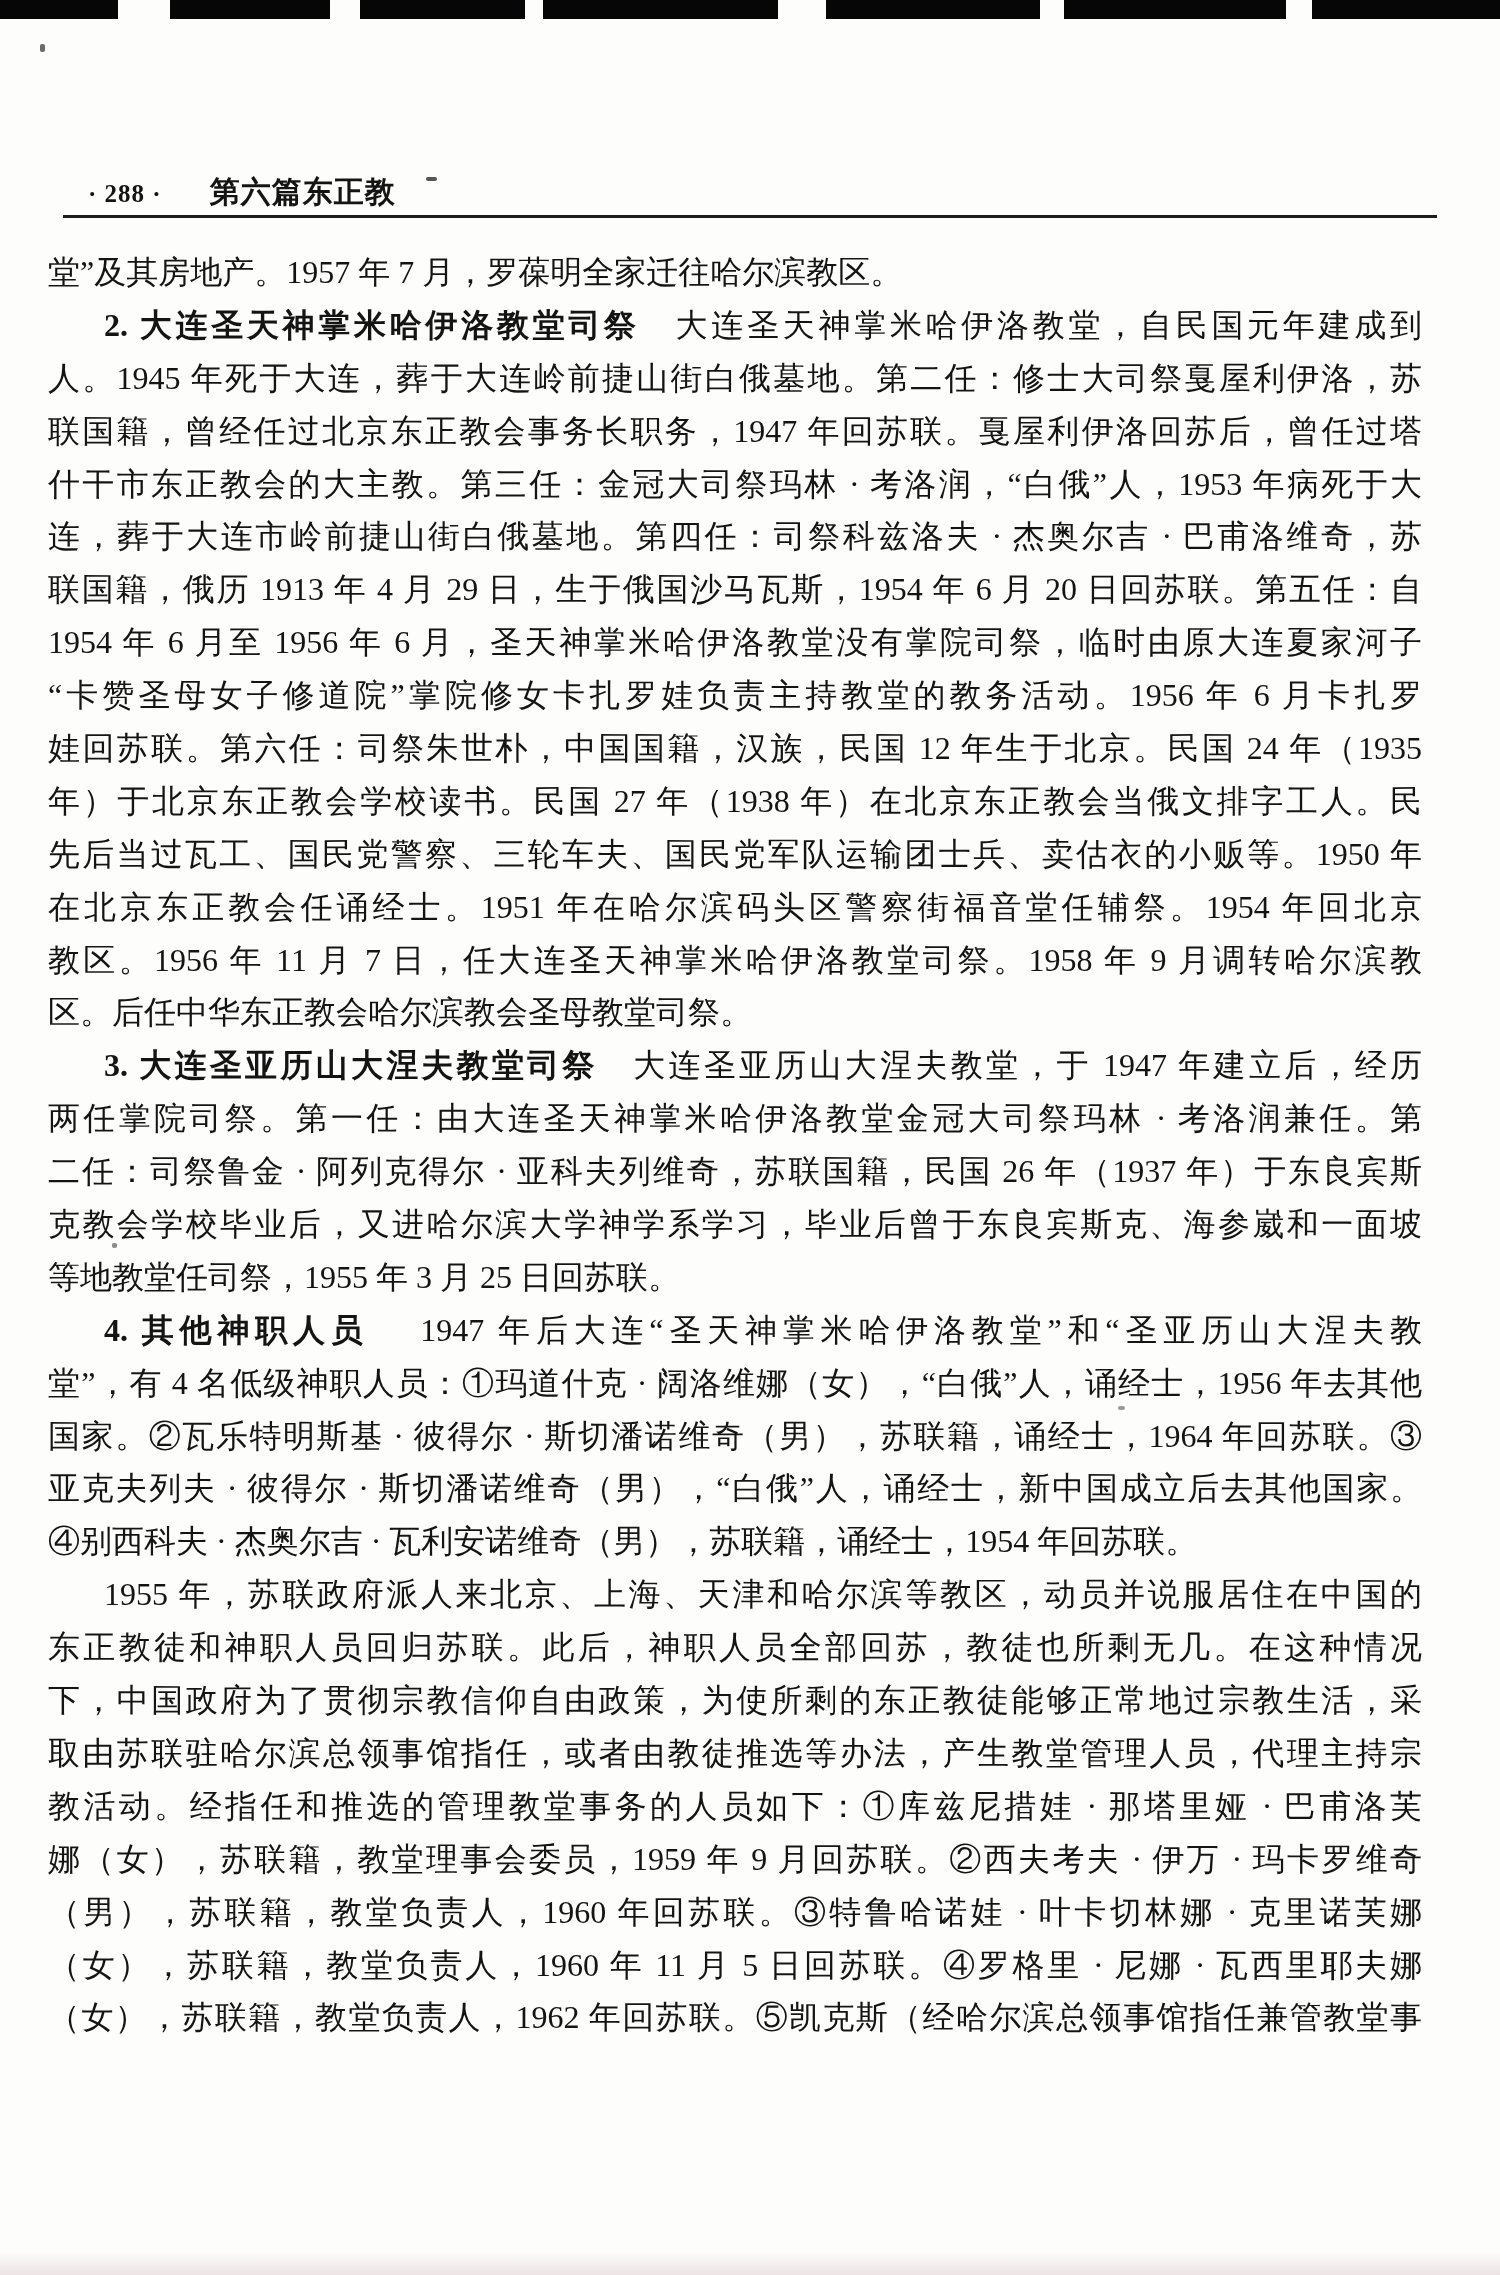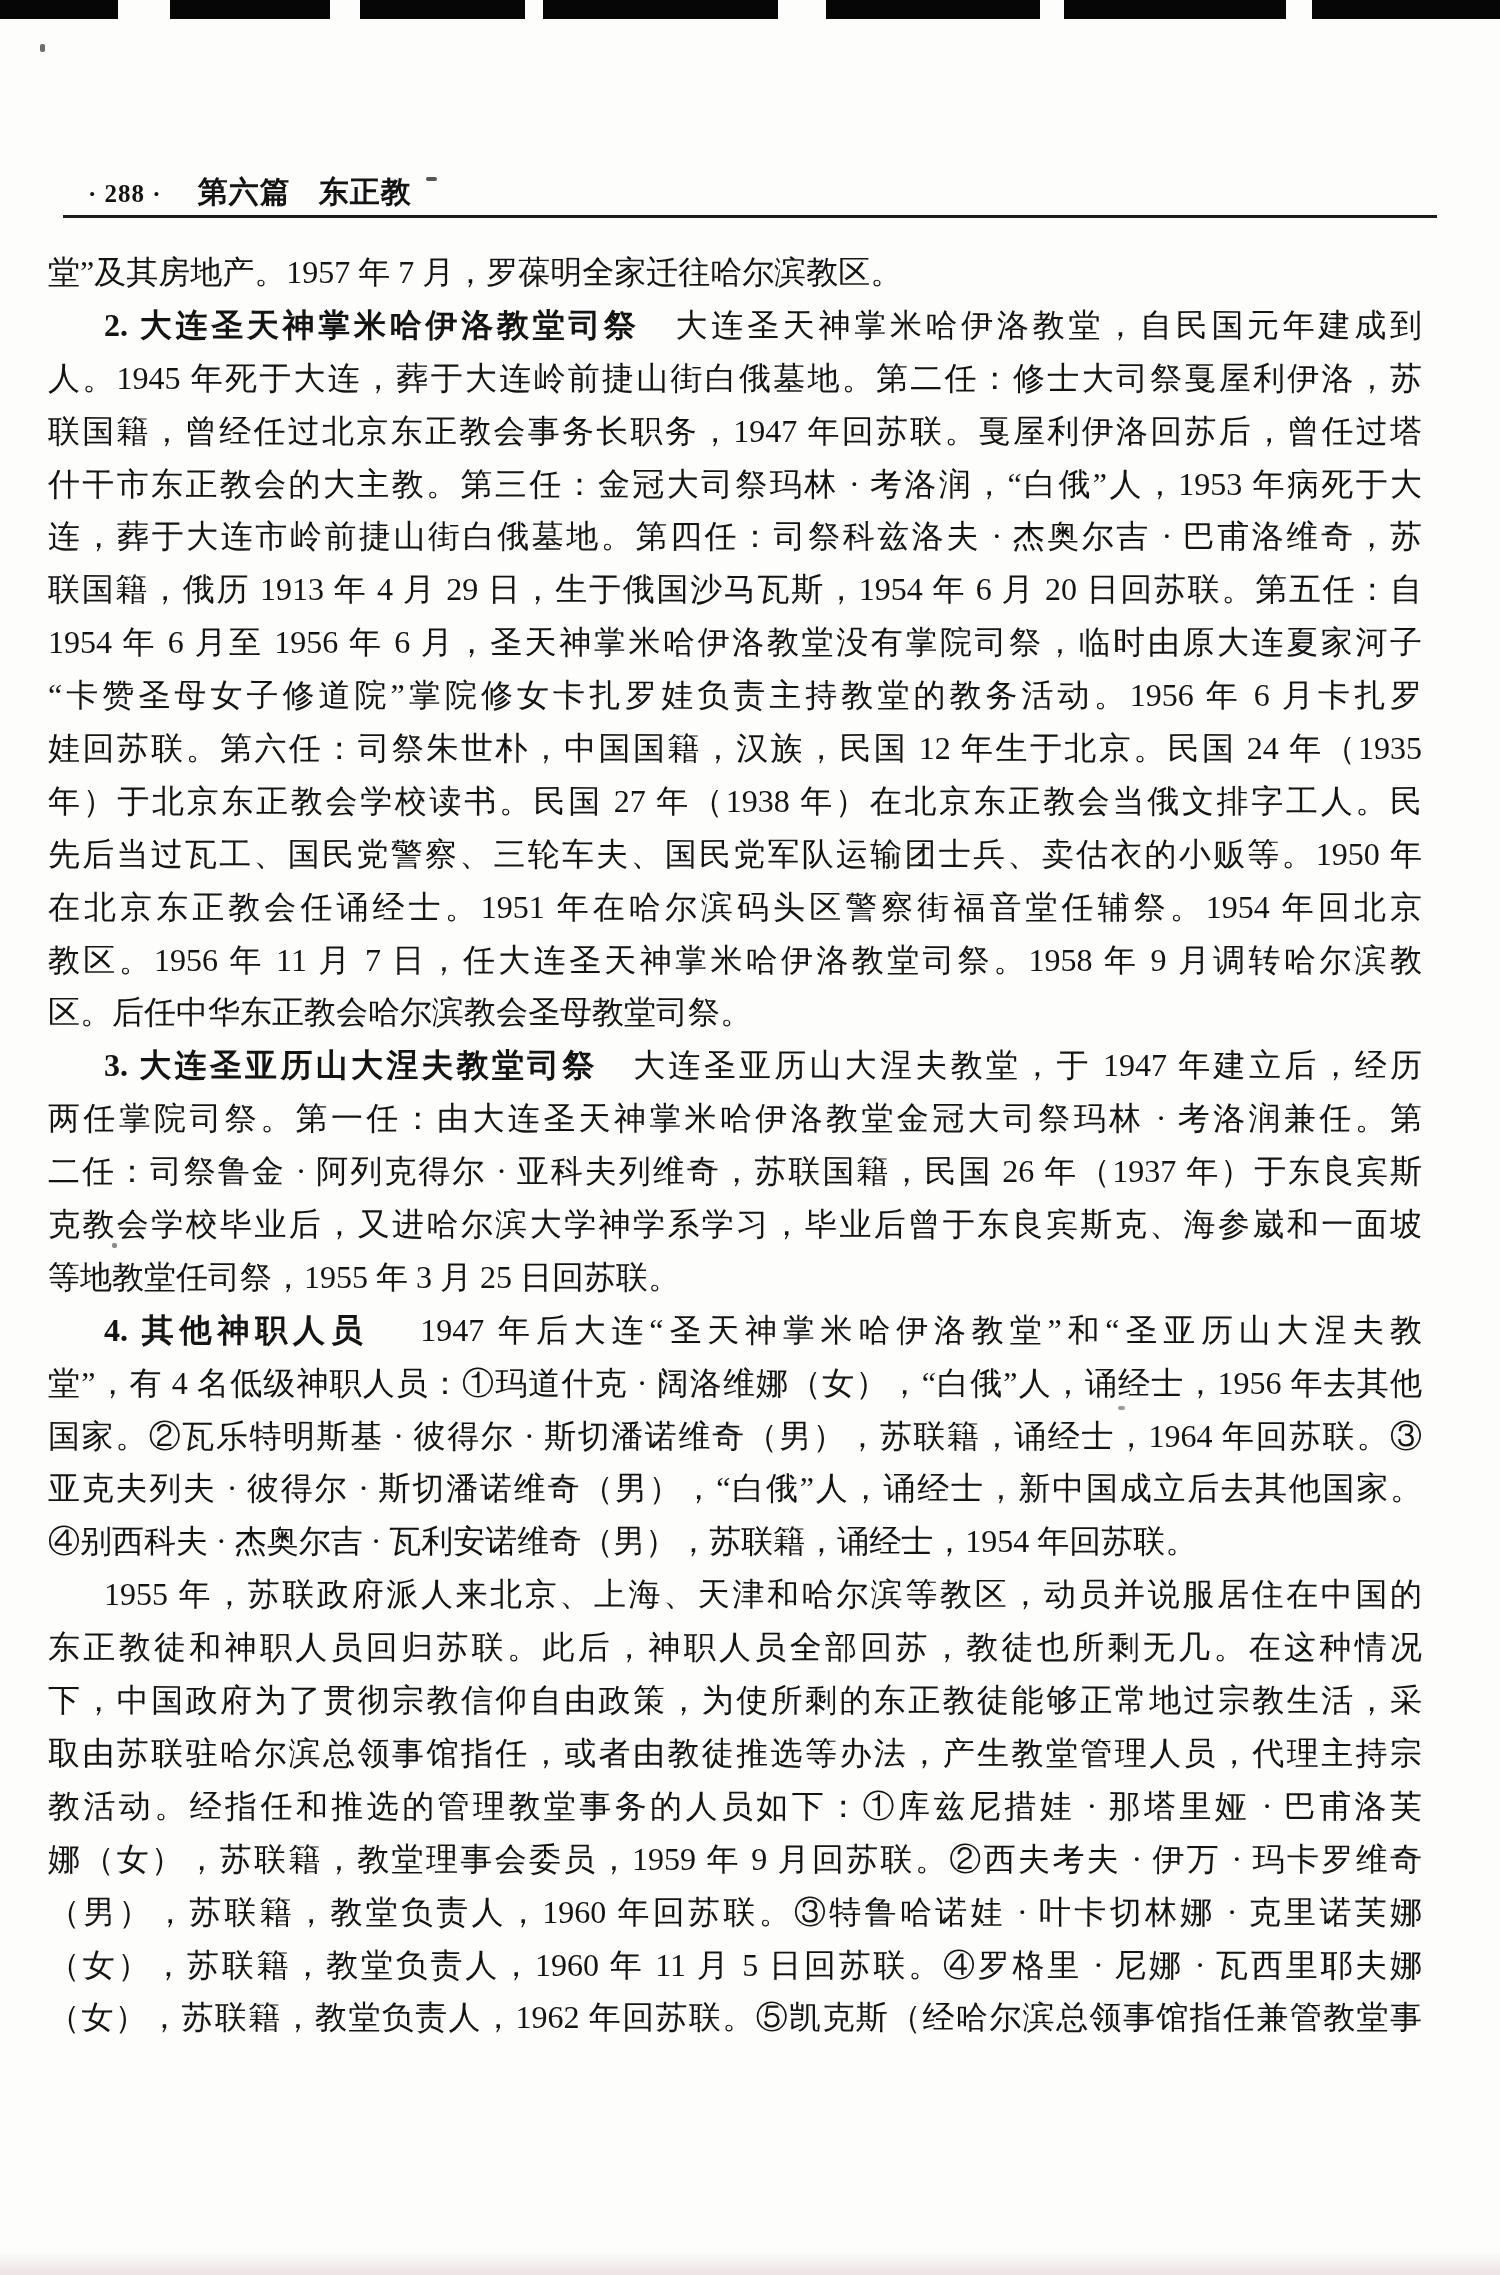--- a/index.html
+++ b/index.html
@@ -16,22 +16,22 @@
     background:#060606;
   }
   .notch{position:absolute;top:0;height:19px;background:#fdfdfc;}
   .page-header{
     position:absolute;top:172px;left:88px;
     display:flex;align-items:baseline;
     font-weight:bold;font-size:30px;letter-spacing:1px;
     white-space:pre;
   }
   .page-header .num{font-size:25px;}
-  .page-header .sec{margin-left:36px;}
-  .page-header .ttl{margin-left:28px;}
+  .page-header .sec{margin-left:48px;}
+  .page-header .ttl{}
   .rule{
     position:absolute;top:215px;left:63px;width:1374px;height:3px;
     background:#1d1d1d;
   }
   .content{
     position:absolute;top:246px;left:48px;width:1374px;
     font-size:32px;line-height:52.9px;
   }
   .line{
     text-align:justify;

